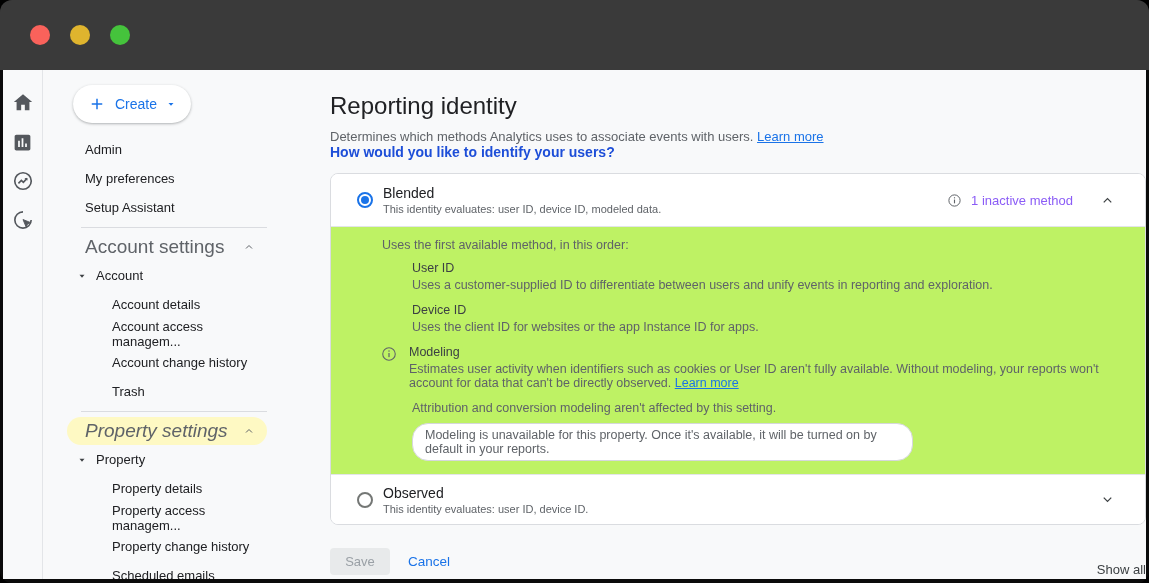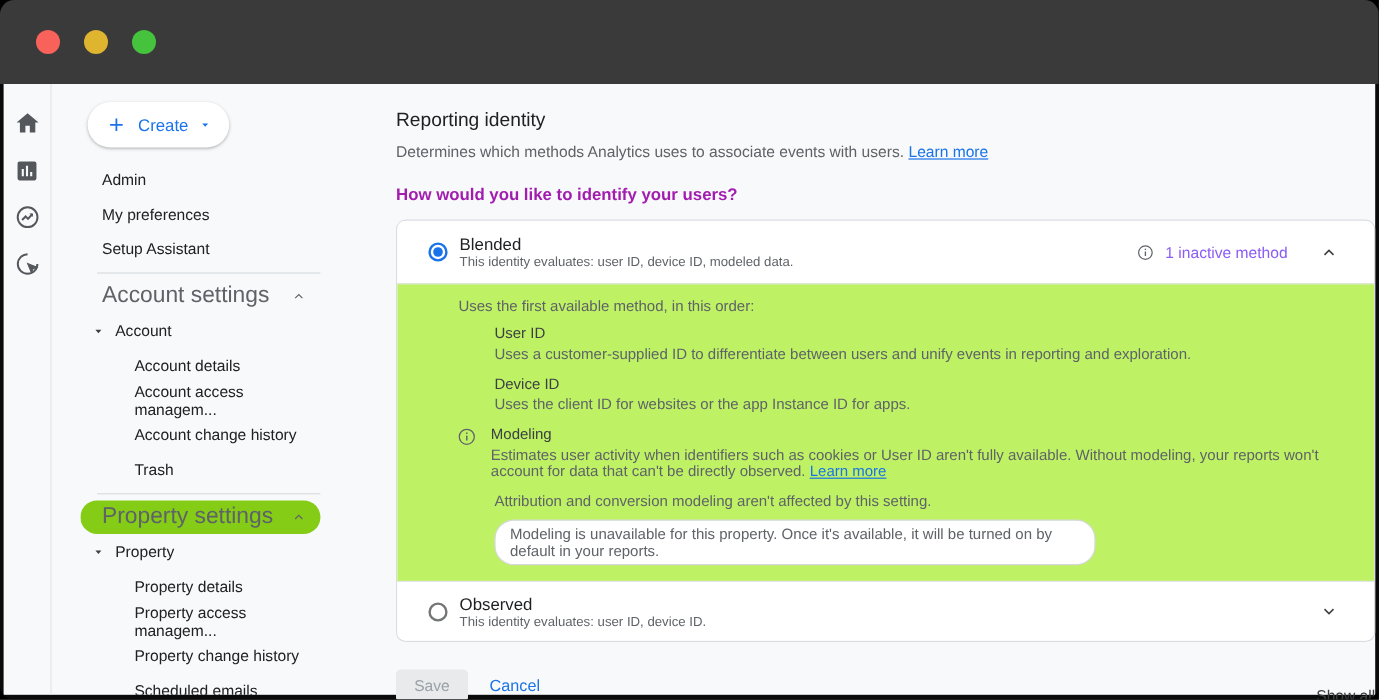--- a/index.html
+++ b/index.html
@@ -23,31 +23,31 @@
   .sidebar { width:245px; padding-top:15px; overflow:hidden; }
   .create-btn { margin-left:6px; width:118px; height:38px; background:#fff; border:none; border-radius:19px;
                 display:flex; align-items:center; justify-content:center; gap:9px; cursor:pointer;
                 box-shadow:0 1px 3px rgba(60,64,67,.25), 0 1px 2px rgba(60,64,67,.15); }
   .create-btn span { color:#1a73e8; font-size:14px; }
   .nav { margin-top:12px; width:200px; }
   .nav-item { height:29px; display:flex; align-items:center; padding-left:18px; font-size:13px; color:#202124; cursor:pointer; }
   .nav-divider { height:1px; background:#dadce0; margin:5px 0 5px 14px; }
   .nav-header { height:28px; display:flex; align-items:center; justify-content:space-between; padding:0 12px 0 18px;
                 font-size:19px; color:#5f6368; cursor:pointer; border-radius:16px; }
-  .nav-header.highlight { background:#84cc16; }
+  .nav-header.highlight { background:#fef9c3;font-style:italic; }
   .nav-group { height:29px; display:flex; align-items:center; padding-left:10px; gap:9px; font-size:13px; color:#202124; cursor:pointer; }
   .nav-sub { height:29px; display:flex; align-items:center; padding-left:45px; font-size:13px; color:#202124; cursor:pointer; }
 
   
   .main { flex:1; padding-top:22px; }
   .main-inner { width:816px; }
-  .page-title { font-size:16px; font-weight:400; color:#202124; }
+  .page-title { font-size:24px; font-weight:400; color:#202124; }
   .page-desc { margin-top:9px; font-size:13px; color:#5f6368; }
   a.link { color:#1a73e8; text-decoration:underline; cursor:pointer; }
-  .question { margin-top:20px; font-size:14px; font-weight:bold; color:#a21caf; }
+  .question { font-size:14px; font-weight:bold; color:#1d4ed8; }
 
   .card { margin-top:13px; background:#fff; border:1px solid #dadce0; border-radius:8px; overflow:hidden; }
   .option-row { display:flex; align-items:center; padding:8px 30px 8px 26px; background:#fff; min-height:52px; cursor:pointer; }
   .radio { width:16px; height:16px; border-radius:50%; flex:0 0 16px; position:relative; cursor:pointer; }
   .radio.on { border:2px solid #1a73e8; }
   .radio.on::after { content:""; position:absolute; left:2px; top:2px; width:8px; height:8px; border-radius:50%; background:#1a73e8; }
   .radio.off { border:2px solid #747775; }
   .option-text { margin-left:10px; flex:1; }
   .option-title { font-size:14px; color:#202124; }
   .option-sub { margin-top:2px; font-size:11px; color:#5f6368; }

